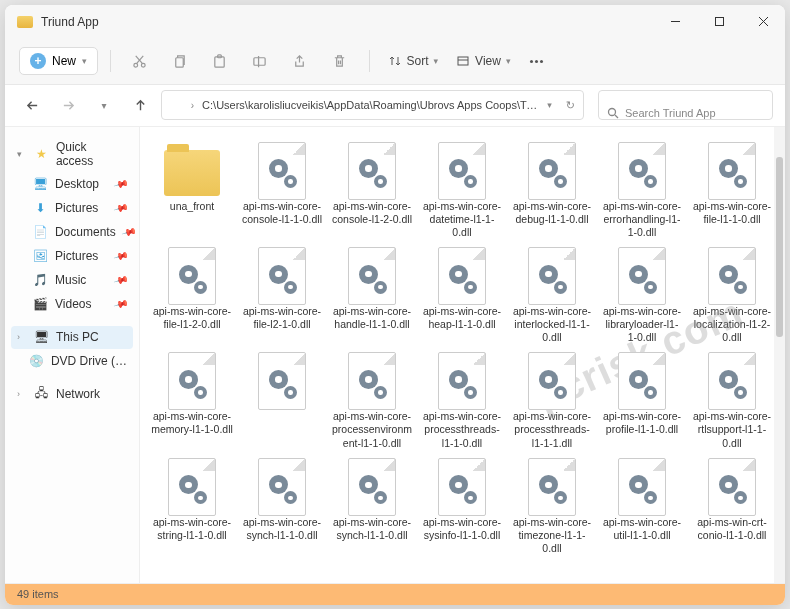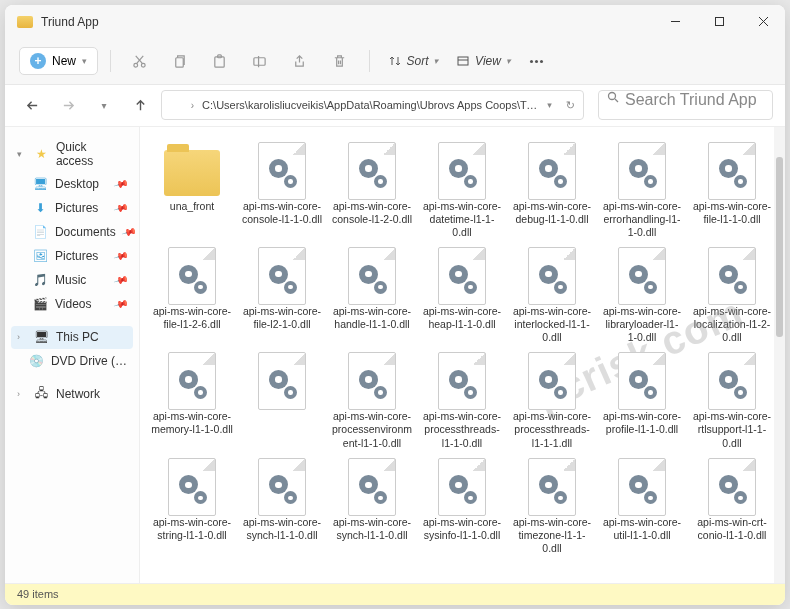--- a/index.html
+++ b/index.html
@@ -10,49 +10,49 @@
 .titlebar .title { font-size: 12px; color: #333; }
 .winbtns { margin-left: auto; display: flex; }
 .winbtn { width: 44px; height: 34px; display: flex; align-items: center; justify-content: center; color: #333; }
 .winbtn svg { width: 11px; height: 11px; }
 .toolbar { height: 46px; display: flex; align-items: center; padding: 0 14px; gap: 6px; background: #f7f7f7; border-bottom: 1px solid #e8e8e8;}
 .newbtn { display: flex; align-items: center; background: #fff; border: 1px solid #ddd; border-radius: 5px; padding: 5px 10px; font-size: 12px; gap: 6px; }
 .newbtn .plus { width: 16px; height: 16px; border-radius: 50%; background: #66b2e8; color: #fff; display: flex; align-items: center; justify-content: center; font-size: 12px; font-weight: bold; }
 .sep { width: 1px; height: 22px; background: #ddd; margin: 0 6px; }
 .tbtn { width: 34px; height: 30px; display: flex; align-items: center; justify-content: center; color: #888; border-radius: 4px; }
 .tbtn svg { width: 15px; height: 15px; }
-.sortview { display: flex; align-items: center; gap: 5px; font-size: 12px; color: #444; padding: 0 6px; font-style: italic; }
+.sortview { display: flex; align-items: center; gap: 5px; font-size: 12px; color: #444; padding: 0 6px; }
 .dots { display: flex; gap: 2px; margin-left: 8px;} .dots span { width:3px; height:3px; background:#555; border-radius:50%;}
 .navbar { height: 42px; display: flex; align-items: center; padding: 0 12px; gap: 6px; background: #fff; border-bottom: 1px solid #eee;}
 .navbtn { width: 30px; height: 30px; display: flex; align-items: center; justify-content: center; color: #555; border-radius: 4px;}
 .navbtn svg { width: 13px; height: 13px; }
 .navbtn.dim { color: #bbb; }
 .address { flex: 1; height: 30px; border: 1px solid #ddd; border-radius: 4px; display: flex; align-items: center; padding: 0 8px; font-size: 11px; color: #444; gap: 8px; overflow: hidden;}
 .address .chev { color: #888; font-size: 10px; }
-.search { width: 175px; height: 30px; border: 1px solid #ddd; border-radius: 4px; display: flex; align-items: flex-start; padding: 0 8px; font-size: 16px; color: #888; gap: 6px; margin-left: 8px;}
+.search { width: 175px; height: 30px; border: 1px solid #ddd; border-radius: 4px; display: flex; align-items: flex-end; padding: 0 8px; font-size: 11px; color: #888; gap: 6px; margin-left: 8px;}
 .content { flex: 1; display: flex; overflow: hidden; }
 .sidebar { width: 135px; background: #fdfdfd; border-right: 1px solid #eee; padding: 8px 4px; overflow-y: auto; font-size: 12px;}
 .sb-item { display: flex; align-items: center; padding: 4px 6px; gap: 7px; border-radius: 4px; color: #333; margin: 1px 2px;}
 .sb-item.sel { background: #e5f1fa; }
 .sb-item .chev { font-size: 9px; color: #888; width: 10px;}
 .sb-item .pin { margin-left: auto; font-size: 10px; color: #888; transform: rotate(30deg);}
 .sb-ico { width: 15px; height: 15px; display: flex; align-items: center; justify-content: center;}
 .files { flex: 1; overflow-y: auto; padding: 12px 8px 0 8px; display: grid; grid-template-columns: repeat(7, 1fr); gap: 2px; align-content: start; position: relative;}
 .file { text-align: center; padding: 3px; width: 88px; }
 .file .label { font-size: 10.5px; color: #333; line-height: 1.25; word-break: break-word; }
 .dll-thumb { width: 48px; height: 58px; background: #fff; border: 1px solid #ccc; border-radius: 2px; position: relative; margin: 0 auto; }
 .dll-thumb::before { content:''; position:absolute; top:0; right:0; width:12px; height:12px; background: linear-gradient(135deg, transparent 50%, #ddd 50%); }
 .dll-thumb .gears { position: absolute; left: 50%; top: 55%; transform: translate(-50%,-50%); width: 30px; height: 30px; }
 .gear { position: absolute; border-radius: 50%; background: #7a8a99; }
 .gear.big { width: 19px; height: 19px; left: 2px; top: 1px; }
 .gear.sm { width: 13px; height: 13px; right: 0; bottom: 0; }
 .gear::after { content:''; position:absolute; width:35%; height:35%; background:#fff; border-radius:50%; left:32%; top:32%; }
 .folder-thumb { width: 56px; height: 46px; margin: 8px auto 4px; background: linear-gradient(#f6d67a 0%, #ecc456 100%); border-radius: 3px; position: relative; }
 .folder-thumb::before { content:''; position:absolute; top:-6px; left:3px; width:22px; height:8px; background:#ecc456; border-radius:2px 2px 0 0;}
-.status { height: 22px; border-top: 1px solid #eee; font-size: 11px; color: #555; padding: 0 12px; display: flex; align-items: center; background: #fef9c3;}
+.status { height: 22px; border-top: 1px solid #eee; font-size: 11px; color: #555; padding: 0 12px; display: flex; align-items: center; background: #fdba74;}
 .watermark { position: absolute; right: 24px; top: 50%; transform: translateY(-50%) rotate(-24deg); font-size: 40px; font-weight: bold; color: rgba(150,150,150,0.32); letter-spacing: 1px; pointer-events: none;}
 .scrollbar { width: 11px; background: #f4f4f4; }
 .scrollthumb { width: 7px; height: 180px; background: #c8c8c8; border-radius: 3px; margin: 30px auto 0; }
 </style>
 </head>
 <body>
 
 <div class="window">
 
  <div class="titlebar">
@@ -294,21 +294,21 @@
           </div>
           <div class="label">api-ms-win-core-file-l1-1-0.dll</div>
         </div>
         <div class="file">
           <div class="dll-thumb">
             <div class="gears">
               <div class="gear big"></div>
               <div class="gear sm"></div>
             </div>
           </div>
-          <div class="label">api-ms-win-core-file-l1-2-6.dll</div>
+          <div class="label">api-ms-win-core-file-l1-2-0.dll</div>
         </div>
         <div class="file">
           <div class="dll-thumb">
             <div class="gears">
               <div class="gear big"></div>
               <div class="gear sm"></div>
             </div>
           </div>
           <div class="label">api-ms-win-core-file-l2-1-0.dll</div>
         </div>

